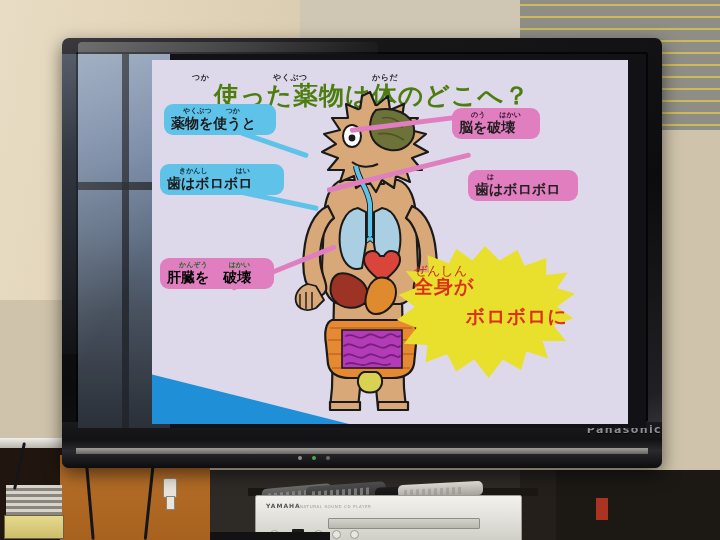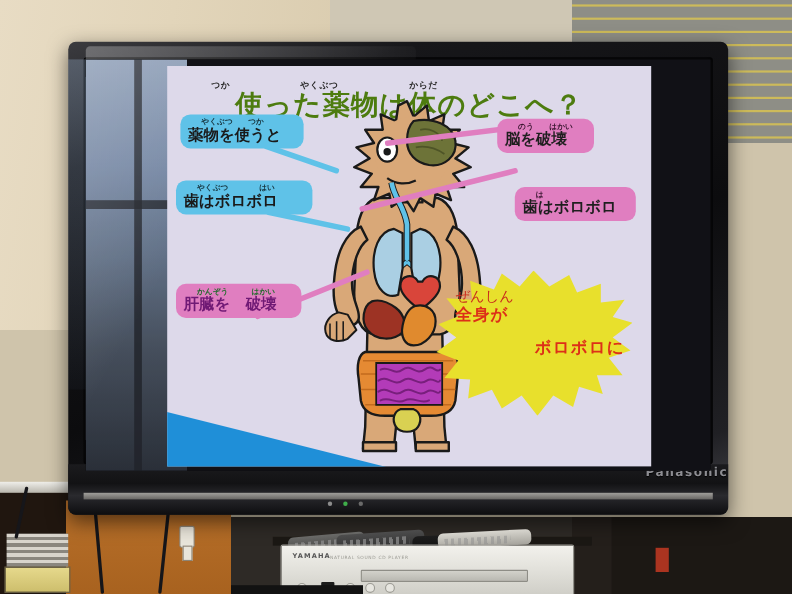--- a/index.html
+++ b/index.html
@@ -78,55 +78,55 @@
   
   .refl{position:absolute;left:0;top:0;width:92px;height:374px;
     background:linear-gradient(180deg,#9db0cb 0%,#8296b5 26%,#6a7b92 48%,#4d5765 70%,#2e343d 100%);
     opacity:.9;}
   .refl-mull{position:absolute;background:#23262c;opacity:.8;}
   .refl-sheen{position:absolute;left:0;top:0;width:92px;height:374px;
     background:linear-gradient(120deg,rgba(255,255,255,.22),rgba(255,255,255,0) 60%);}
 
   
   .slide{position:absolute;left:74px;top:6px;width:440px;height:364px;
-    background:#ddd9ea;overflow:hidden;}
+    background:#ddd9ea;overflow:hidden;padding-left:36px;}
   .slide-blue-band{position:absolute;left:-2px;bottom:-4px;width:215px;height:54px;
     background:#1f8fd8;
     clip-path:polygon(0 0,100% 100%,0 100%);}
 
   .title{position:absolute;left:18px;top:12px;width:404px;text-align:center;}
   .ruby-line{height:11px;position:relative;}
   .ruby{position:absolute;font-size:8px;color:#2a2a2a;font-weight:bold;letter-spacing:.5px;
     line-height:11px;white-space:nowrap;}
   .title-main{font-size:25px;font-weight:bold;color:#4d7c0f;letter-spacing:1px;
     line-height:1.05;white-space:nowrap;}
 
   
   .bubble{position:absolute;border-radius:9px;padding:3px 7px 4px 7px;box-sizing:border-box;}
   .bub-ruby{font-size:7px;font-weight:bold;line-height:8px;white-space:nowrap;margin-left:12px;}
   .bub-main{font-size:14px;font-weight:bold;line-height:16px;white-space:nowrap;}
   .bubble.blue{background:#5fc2e8;color:#1a1a1a;}
   .bubble.blue .bub-ruby{color:#16333d;}
   .bubble.pink{background:#e07ec0;color:#1f1f1f;}
   .bubble.pink .bub-ruby{color:#3a1530;}
-  .bubble.pink.green-text .bub-main{color:#701a75;}
+  .bubble.pink.green-text .bub-main{color:#000000;}
   .bubble.pink.green-text .bub-ruby{color:#1f6b2a;}
   .tail{position:absolute;background:#5fc2e8;transform-origin:left center;height:5px;border-radius:2px;}
   .tail.pink{background:#e07ec0;}
 
   
   .burst{position:absolute;left:243px;top:186px;width:180px;height:132px;
     background:#e8e02c;
     clip-path:polygon(50% 0%,58% 11%,68% 3%,72% 15%,84% 9%,84% 22%,96% 20%,90% 32%,100% 36%,90% 46%,
       99% 55%,88% 60%,95% 72%,82% 72%,85% 85%,73% 80%,70% 94%,60% 86%,52% 100%,44% 86%,34% 95%,
       29% 82%,17% 88%,18% 75%,5% 74%,12% 62%,1% 56%,11% 46%,2% 37%,13% 31%,6% 19%,19% 20%,18% 7%,
       30% 13%,34% 2%,43% 11%)}
   .burst-t1{position:absolute;left:262px;top:206px;width:140px;text-align:left;}
   .burst-ruby{font-size:13px;font-weight:normal;color:#c92c1c;line-height:9px;}
-  .burst-main{font-size:15px;font-weight:bold;color:#dd3018;line-height:22px;letter-spacing:1px;}
+  .burst-main{font-size:19px;font-weight:bold;color:#dd3018;line-height:22px;letter-spacing:1px;}
   .burst-t2{position:absolute;left:256px;top:245px;width:160px;text-align:right;}
 
   
   .figure{position:absolute;left:120px;top:28px;width:200px;height:330px;}
 
   
   .av-unit{position:absolute;left:255px;top:495px;width:265px;height:45px;
     background:linear-gradient(180deg,#f2f1ec 0%,#e3e2dc 45%,#cfcec7 100%);
     border:1px solid #9b9a93;border-radius:2px;}
   .av-brand{position:absolute;left:10px;top:6px;font-size:6px;color:#555;letter-spacing:1px;font-weight:bold;}
@@ -327,21 +327,21 @@
       <div class="tail pink" style="left:198px;top:68px;width:124px;transform:rotate(-7deg);"></div>
       <div class="tail pink" style="left:175px;top:128px;width:148px;transform:rotate(-14deg);"></div>
       <div class="tail pink" style="left:80px;top:226px;width:112px;transform:rotate(-22deg);"></div>
 
       <div class="bubble blue" style="left:12px;top:44px;width:112px;">
         <div class="bub-ruby">やくぶつ　　つか</div>
         <div class="bub-main">薬物を使うと</div>
       </div>
 
       <div class="bubble blue" style="left:8px;top:104px;width:124px;">
-        <div class="bub-ruby">やくぶつ　　　　はい</div>
+        <div class="bub-ruby">きかんし　　　　はい</div>
         <div class="bub-main">歯はボロボロ</div>
       </div>
 
       <div class="bubble pink" style="left:300px;top:48px;width:88px;">
         <div class="bub-ruby">のう　　はかい</div>
         <div class="bub-main">脳を破壊</div>
       </div>
 
       <div class="bubble pink" style="left:316px;top:110px;width:110px;">
         <div class="bub-ruby">は</div>

